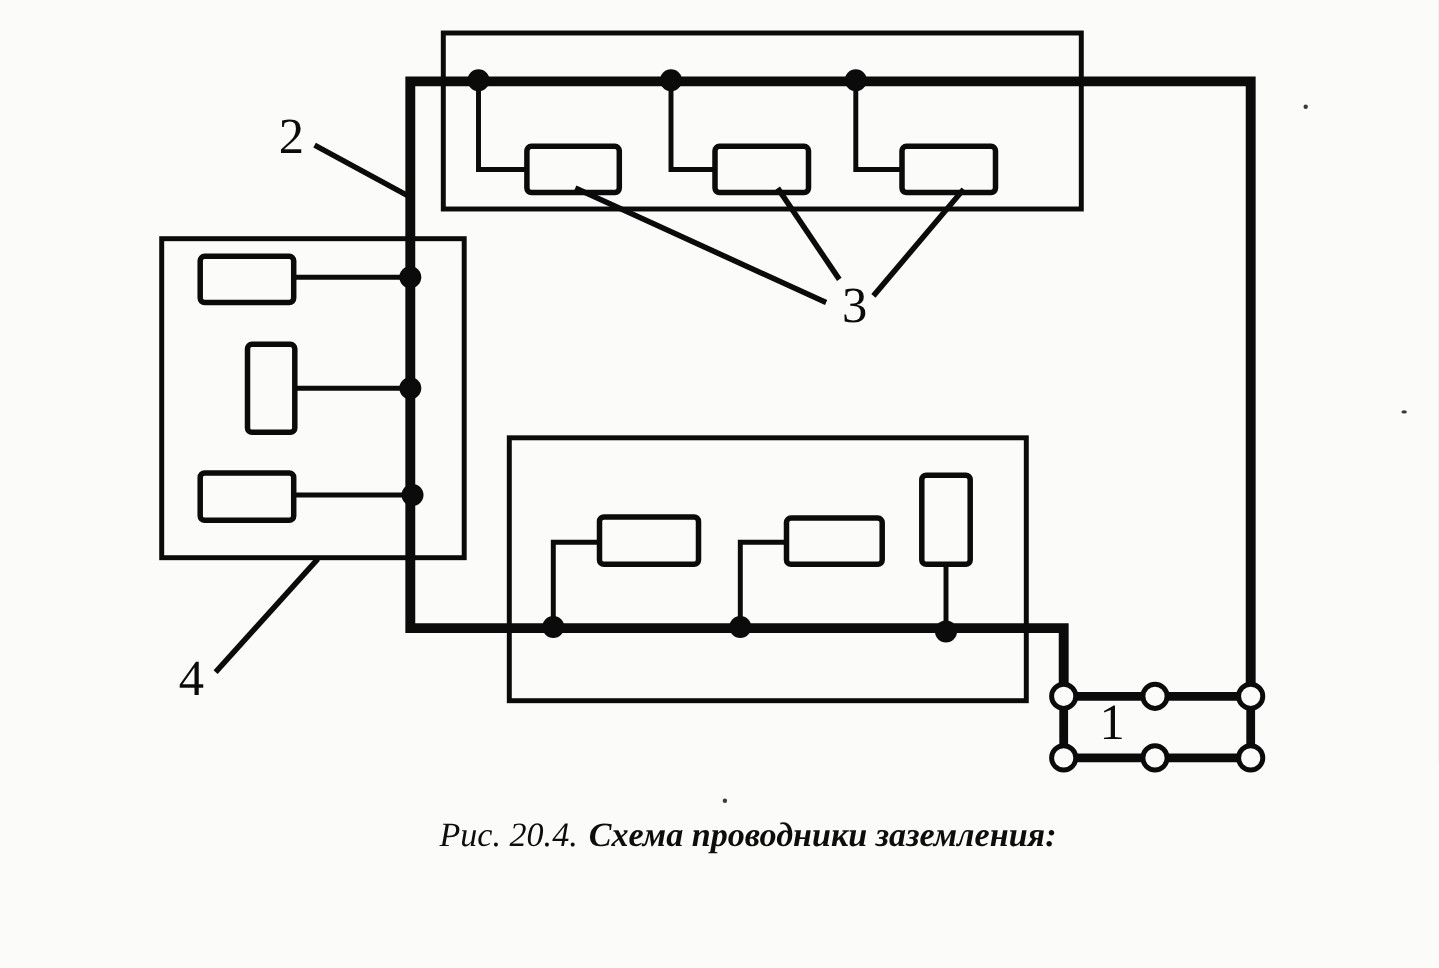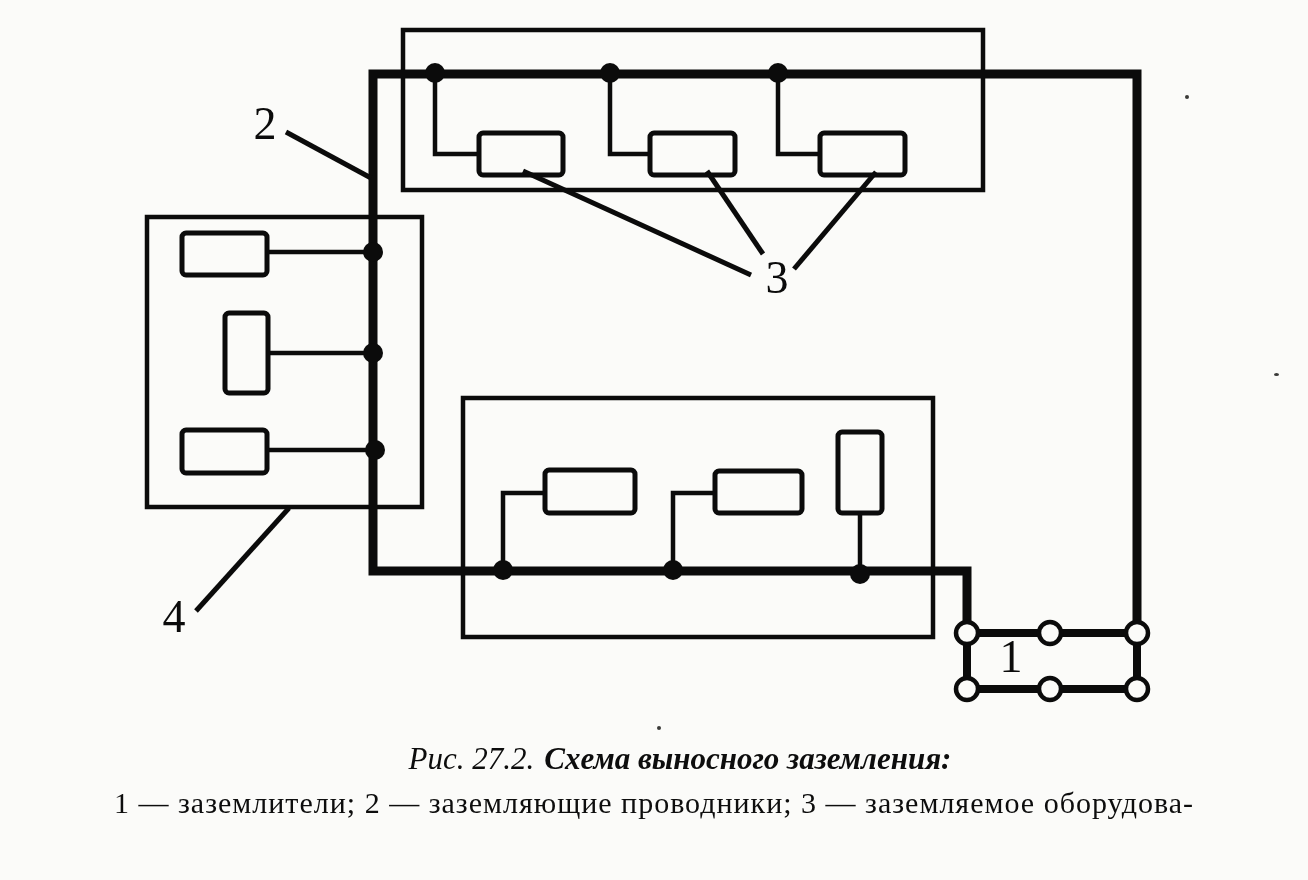--- a/index.html
+++ b/index.html
@@ -115,22 +115,21 @@
     <g>
       <text class="callout" x="265" y="139" text-anchor="middle">2</text>
       <text class="callout" x="777" y="293" text-anchor="middle">3</text>
       <text class="callout" x="174" y="632" text-anchor="middle">4</text>
       <text class="callout" x="1011" y="672" text-anchor="middle">1</text>
     </g>
   </svg>
 
   
   <div class="caption">
-    <span class="cap-prefix">Рис. 27.2.</span><span class="cap-title">Схема выносного заземления:</span>
+    <span class="cap-prefix">Рис. 20.4.</span><span class="cap-title">Схема проводники заземления:</span>
   </div>
-  <div class="legend-line legend-1">1 — заземлители; 2 — заземляющие проводники; 3 — заземляемое оборудова-</div>
 
   
   <div class="speck" style="left:1185px;top:95px;width:4px;height:4px;"></div>
   <div class="speck" style="left:1274px;top:373px;width:5px;height:3px;"></div>
   <div class="speck" style="left:657px;top:726px;width:4px;height:4px;"></div>
 
 </div>
 
 </body></html>

